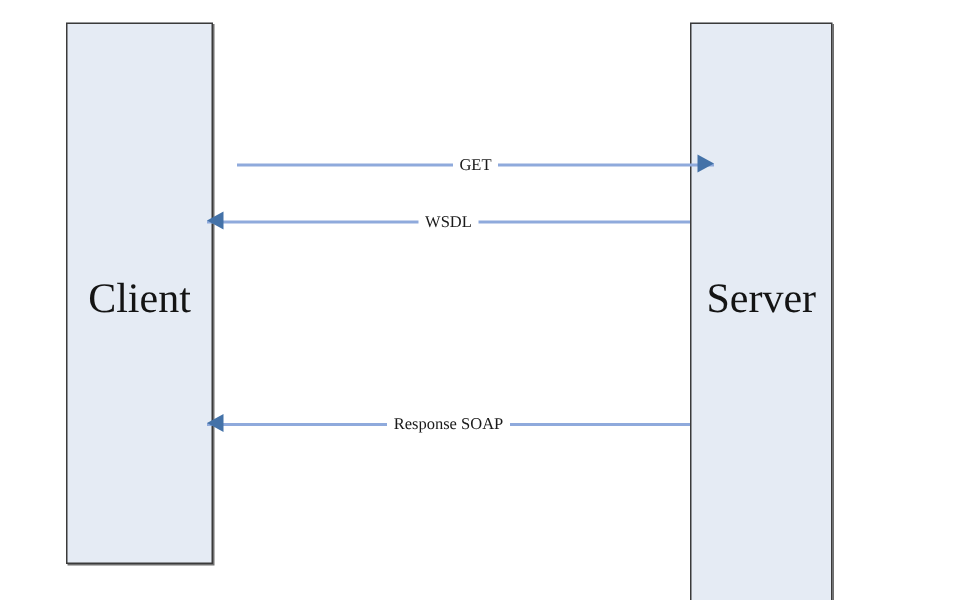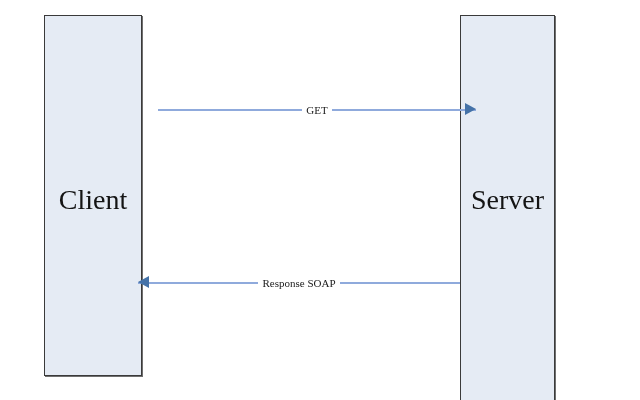--- a/index.html
+++ b/index.html
@@ -103,20 +103,27 @@
   </div>
 
   <div class="message" style="left:142px; top:101px; width:318px;margin-left:16px;">
     <div class="msg-line"></div>
     <div class="msg-head right"></div>
     <div class="msg-label">
       <span>GET</span>
     </div>
   </div>
 
+  <div class="message" style="left:138px; top:139px; width:322px;">
+    <div class="msg-line"></div>
+    <div class="msg-head left"></div>
+    <div class="msg-label">
+      <span>WSDL</span>
+    </div>
+  </div>
 
 
   <div class="message" style="left:138px; top:274px; width:322px;">
     <div class="msg-line"></div>
     <div class="msg-head left"></div>
     <div class="msg-label">
       <span>Response SOAP</span>
     </div>
   </div>
 

